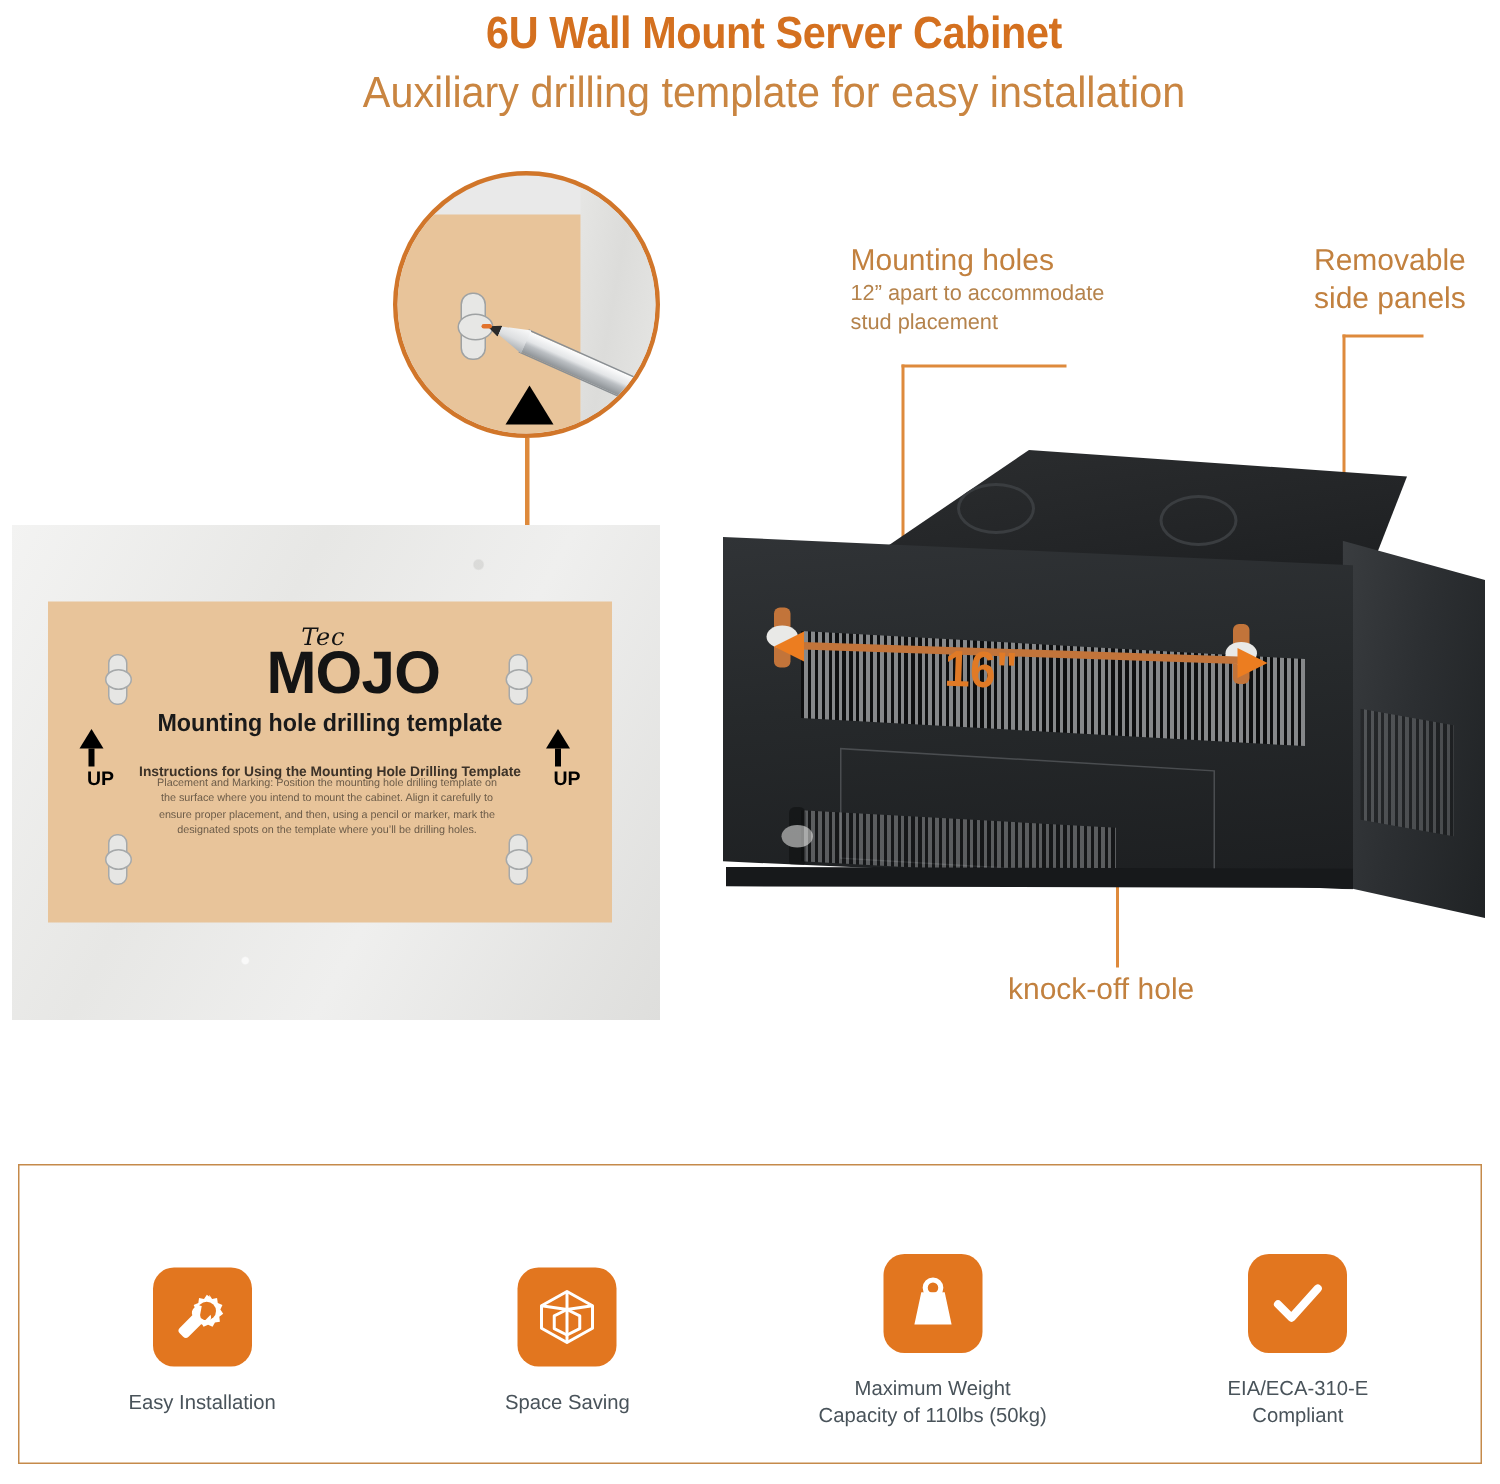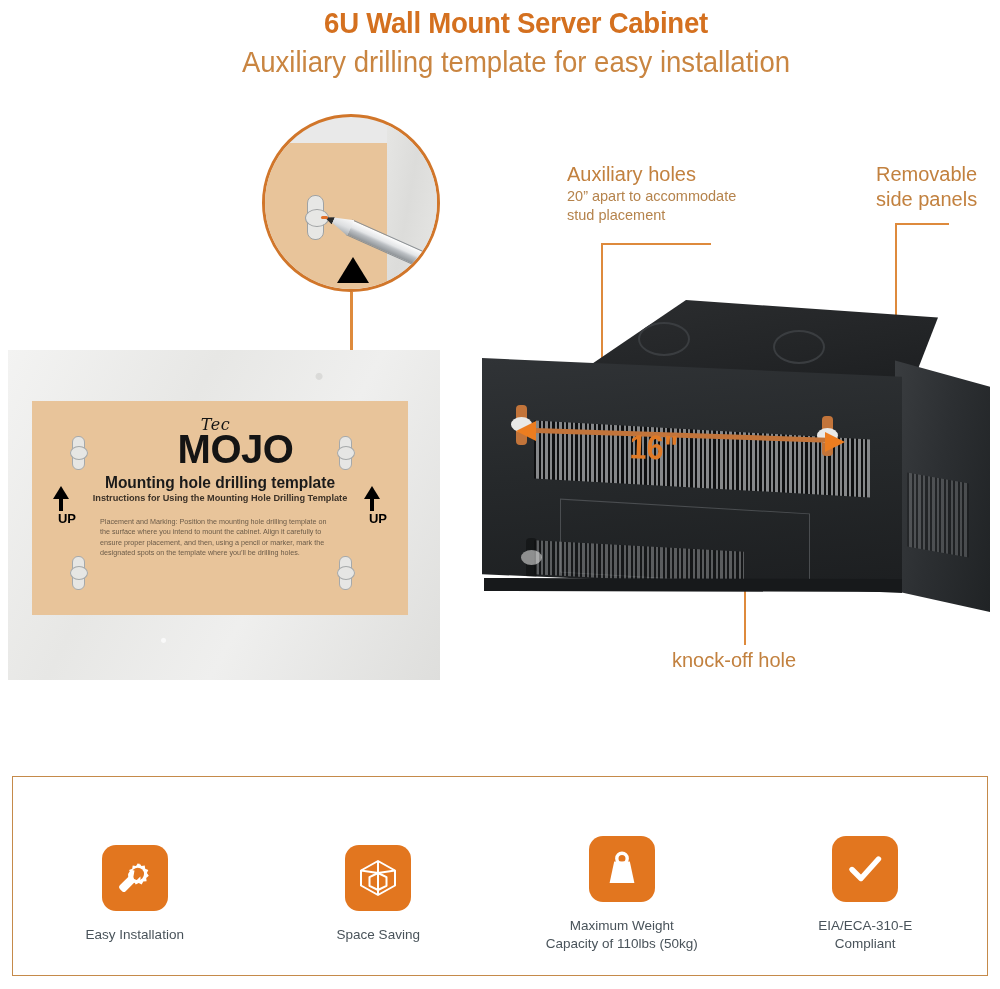--- a/index.html
+++ b/index.html
@@ -103,26 +103,26 @@
   .logo-mojo {
     font-family:"Liberation Sans", sans-serif; font-weight:bold; font-size:40px;
     color:#141414; letter-spacing:-0.5px; display:block;
   }
   .tmpl-h {
     position:absolute; left:0; right:0; top:72px; text-align:center;
     font-family:"Liberation Sans Narrow","Liberation Sans",sans-serif;
     font-size:16.5px; font-weight:bold; color:#1A1A1A; transform:scaleX(.94);
   }
   .tmpl-sub {
-    position:absolute; left:0; right:0; top:92px; text-align:center;
+    position:absolute; left:0; right:0; top:108px; text-align:center;
     font-size:9.2px; font-weight:bold; color:#3C3228;
   }
   .tmpl-body {
     position:absolute; left:68px; top:116px; width:236px;
-    font-size:7.2px; line-height:10.4px; color:#6B5B48; text-align:left;
+    font-size:7.2px; line-height:10.4px; color:#6B5B48; text-align:center;
   }
   .ks {
     position:absolute; width:13px; height:34px; background:#E6E6E4;
     border:1.2px solid #A6A9AA; border-radius:6px;
   }
   .ks::after{
     content:""; position:absolute; left:-2.6px; top:9px; width:16px; height:12px;
     background:#E6E6E4; border:1.2px solid #A6A9AA; border-radius:50%;
   }
   .upmark { position:absolute; width:34px; text-align:center; }
@@ -235,22 +235,22 @@
       <div class="uptext">UP</div>
     </div>
     <div class="upmark" style="left:323px; top:85px;">
       <div class="uparrow"></div>
         <div class="upstem"></div>
       <div class="uptext">UP</div>
     </div>
   </div>
 
   <div class="callout co-holes">
-    <div class="callout-head">Auxiliary holes</div>
-    <div class="callout-sub" style="white-space: pre-line;">20” apart to accommodate
+    <div class="callout-head">Mounting holes</div>
+    <div class="callout-sub" style="white-space: pre-line;">12” apart to accommodate
 stud placement</div>
   </div>
   <div class="lead" style="left:601px; top:243px; width:110px; height:2.2px;"></div>
   <div class="lead" style="left:601px; top:243px; width:2.2px; height:152px;"></div>
   <div class="dot" style="left:562px; top:385px; width:18px; height:18px;"></div>
 
   <div class="callout co-panels">
     <div class="callout-head" style="white-space: pre-line;">Removable
 side panels</div>
   </div>

